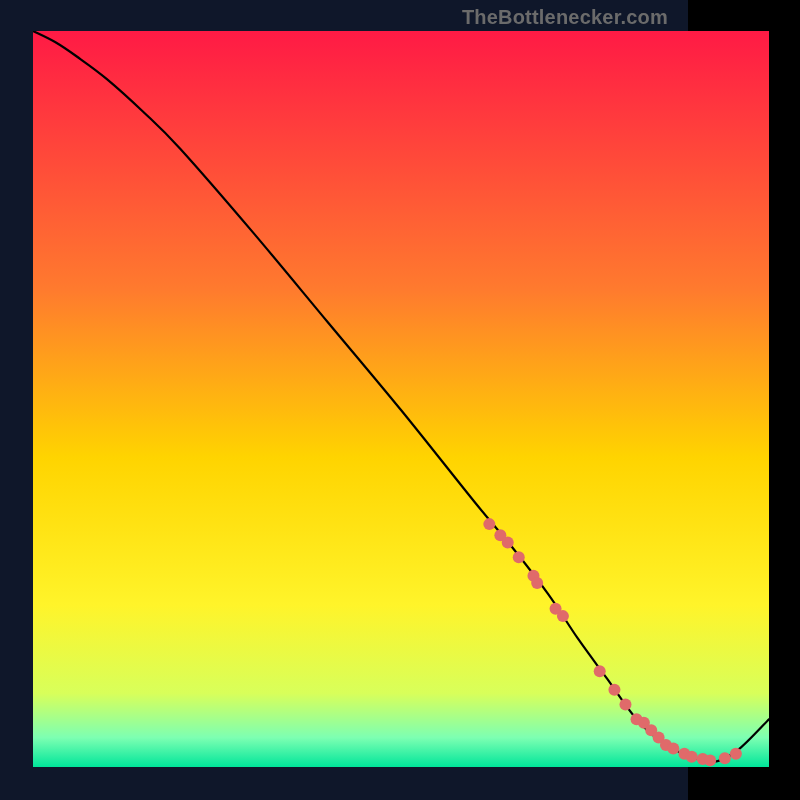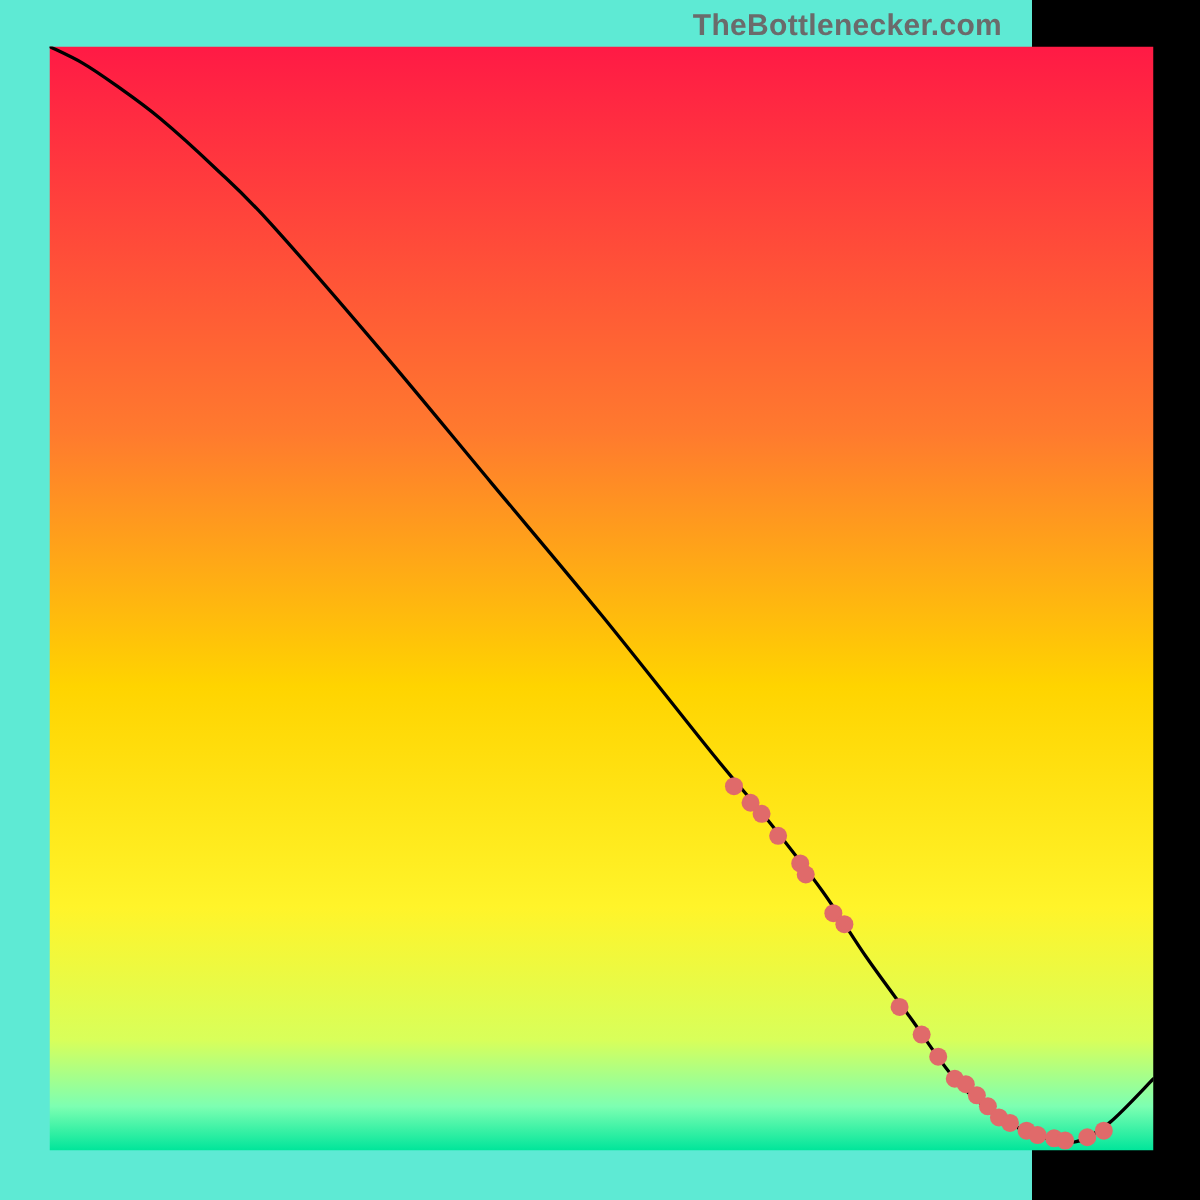--- a/index.html
+++ b/index.html
@@ -7,21 +7,21 @@
     padding: 0;
     width: 800px;
     height: 800px;
     background: #000;
     overflow: hidden;
   }
   .stage {
     position: relative;
     width: 688px;
     height: 800px;
-    background: #5eead4;
+    background: #0f172a;
   }
   .plot {
     position: absolute;
     left: 33px;
     top: 31px;
     width: 736px;
     height: 736px;
   }
   .attr {
     position: absolute;

